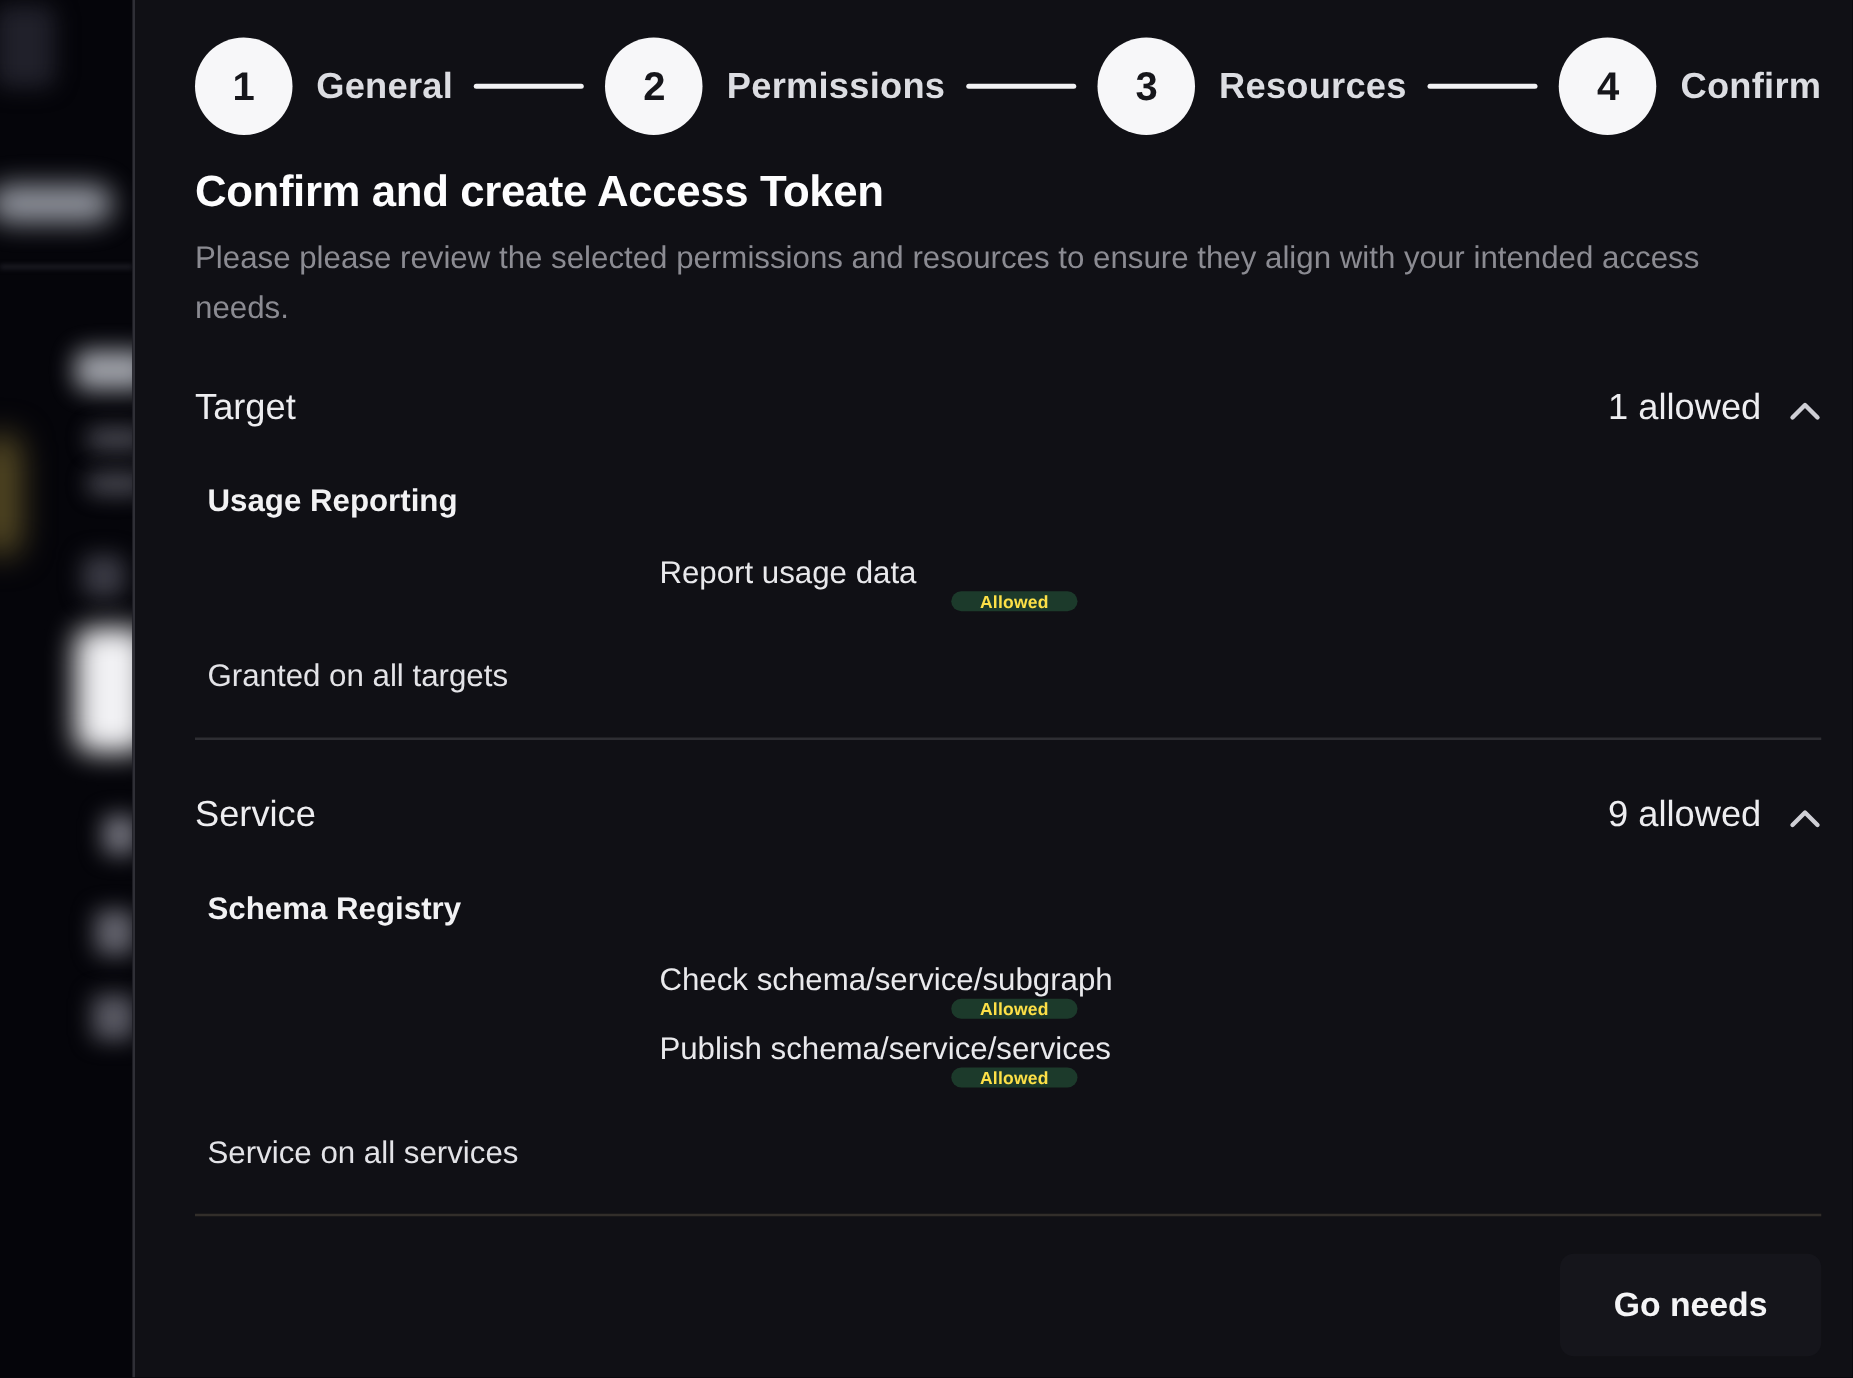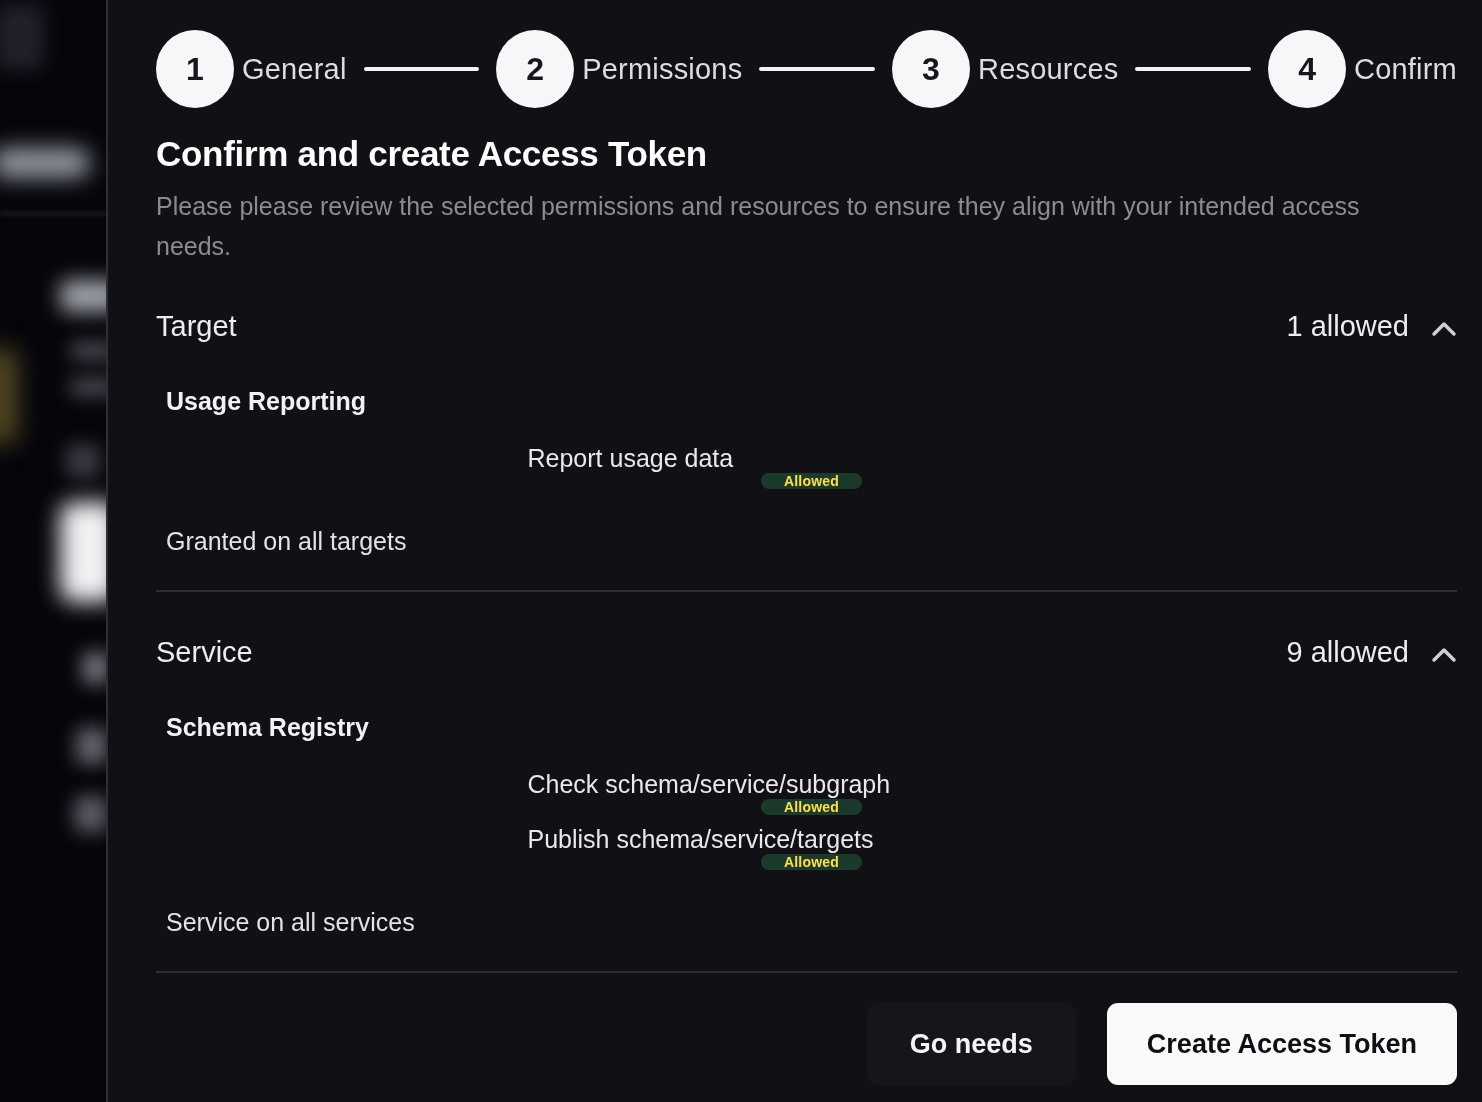--- a/index.html
+++ b/index.html
@@ -45,22 +45,22 @@
   
   .stepper { display: flex; align-items: center; }
   .step { display: flex; align-items: center; flex: 0 0 auto; cursor: pointer; }
   .step-circle {
     width: 78px; height: 78px; border-radius: 50%;
     background: #f7f7f9; color: #16161b;
     font-size: 32px; font-weight: 600;
     display: flex; align-items: center; justify-content: center;
   }
   .step-label {
-    margin-left: 8px;
-    font-size: 29px; font-weight: 400;
+    margin-left: 19px;
+    font-size: 29px; font-weight: 700;
     color: #dcdde2; letter-spacing: .2px;
   }
   .step-line {
     flex: 1 1 auto; height: 4px; margin: 0 17px;
     background: #f2f2f4; border-radius: 2px;
   }
 
   
   .title {
     margin: 26px 0 0 0;
@@ -196,26 +196,25 @@
       </span>
     </button>
   </div>
   <div class="group">
     <div class="group-title">Schema Registry</div>
     <div class="perm-row">
       <div class="perm-label">Check schema/service/subgraph</div>
       <span class="badge">Allowed</span>
     </div>
     <div class="perm-row">
-      <div class="perm-label">Publish schema/service/targets</div>
+      <div class="perm-label">Publish schema/service/services</div>
       <span class="badge">Allowed</span>
     </div>
   </div>
   <div class="granted">Service on all services</div>
 
   <div class="divider bottom"></div>
 
   <div class="footer">
     <button class="btn btn-secondary">Go needs</button>
-    <button class="btn btn-primary">Create Access Token</button>
   </div>
 
 </div>
 
 </body></html>

